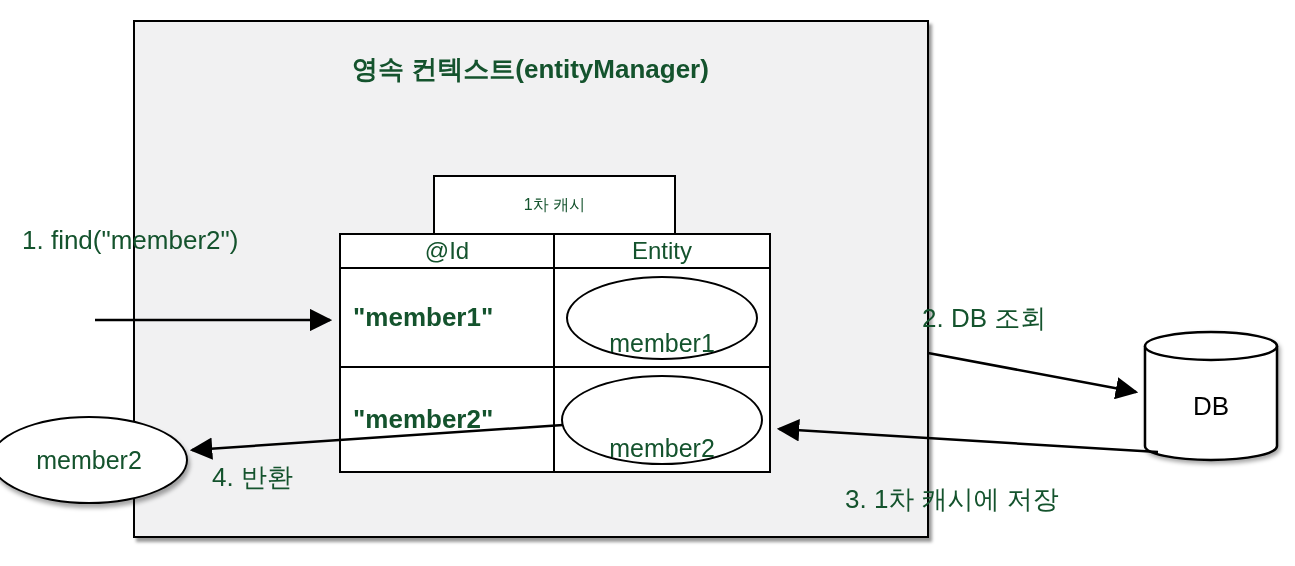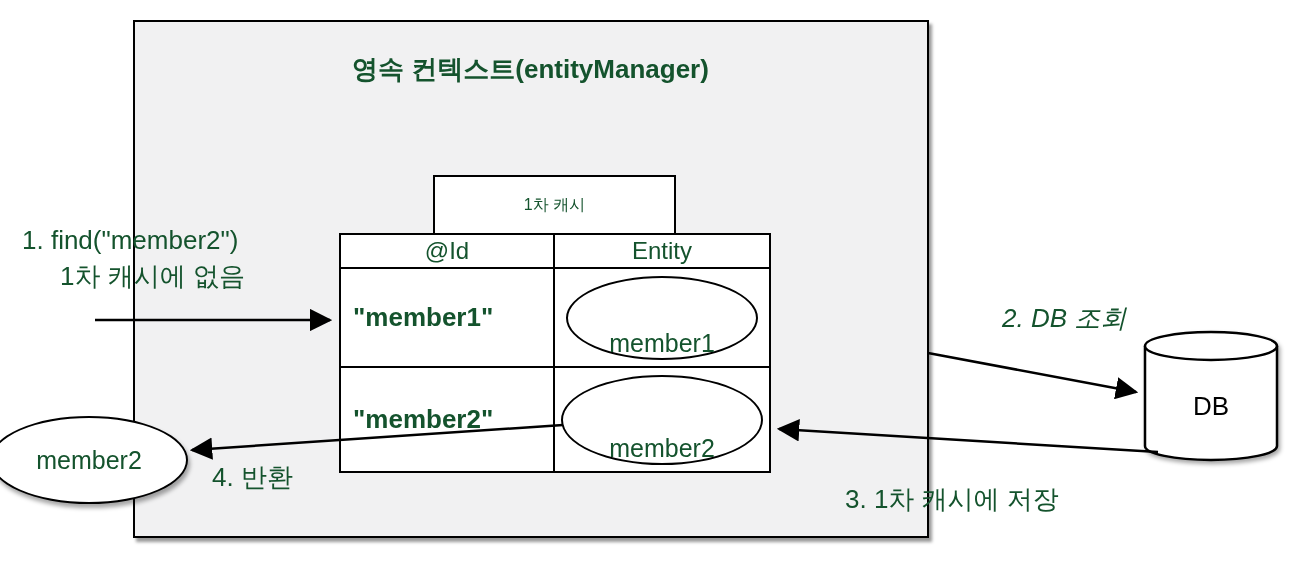--- a/index.html
+++ b/index.html
@@ -91,21 +91,21 @@
     box-shadow: 2px 4px 4px rgba(0,0,0,0.35);
     display: flex; align-items: center; justify-content: center;
     font-size: 25px;
     z-index: 5;
   }
 
   
   .step-label { font-size: 26px; z-index: 7; white-space: nowrap; }
   .step1 { left: 22px; top: 222px; line-height: 36px; }
   .step1 .line2 { padding-left: 38px; }
-  .step2 { left: 1002px; top: 301px; font-style: italic; }
+  .step2 { left: 922px; top: 301px; }
   .step3 { left: 845px; top: 482px; }
   .step4 { left: 212px; top: 460px; }
 
   
   .overlay-svg {
     left: 0; top: 0; width: 1295px; height: 566px;
     z-index: 6;
     pointer-events: none;
   }
 </style>
@@ -139,21 +139,20 @@
       </div>
     </div>
   </div>
 
   <div class="abs result-ellipse">
     <span>member2</span>
   </div>
 
   <div class="abs step-label step1">
     <div class="line1">1. find("member2")</div>
-    <div class="line2">1차 캐시에 없음</div>
   </div>
   <div class="abs step-label step2">2. DB 조회</div>
   <div class="abs step-label step3">3. 1차 캐시에 저장</div>
   <div class="abs step-label step4">4. 반환</div>
 
   <svg class="abs overlay-svg" viewBox="0 0 1295 566" xmlns="http://www.w3.org/2000/svg">
     <defs>
       <marker id="arrowhead" viewBox="0 0 10 10" refX="9" refY="5" markerWidth="9" markerHeight="9" orient="auto-start-reverse">
         <path d="M0,0 L10,5 L0,10 z" fill="#000"></path>
       </marker>

